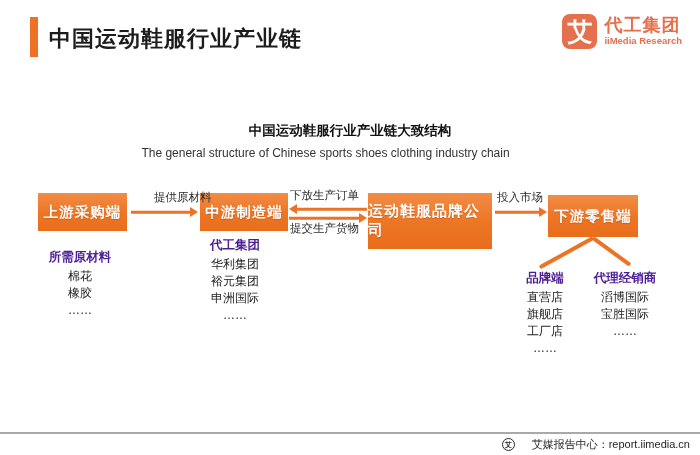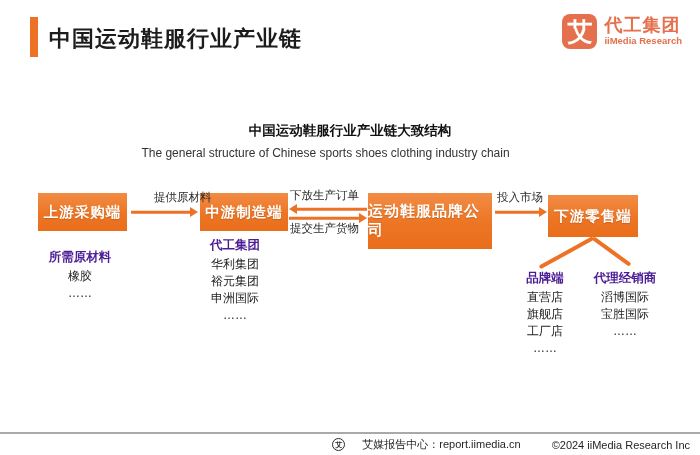--- a/index.html
+++ b/index.html
@@ -119,20 +119,21 @@
   <div class="arrow a3">
       <div class="line"></div>
       <div class="head"></div>
     </div>
 
   <div class="vleg vleg-left"></div>
   <div class="vleg vleg-right"></div>
 
   <div class="vlist list-materials">
     <div class="hd">所需原材料</div>
+    <div class="it">棉花</div>
     <div class="it">橡胶</div>
     <div class="it">……</div>
   </div>
 
   <div class="vlist list-oem">
     <div class="hd">代工集团</div>
     <div class="it">华利集团</div>
     <div class="it">裕元集团</div>
     <div class="it">申洲国际</div>
     <div class="it">……</div>
@@ -150,16 +151,15 @@
     <div class="hd">代理经销商</div>
     <div class="it">滔博国际</div>
     <div class="it">宝胜国际</div>
     <div class="it">……</div>
   </div>
 
   <div class="footer-divider"></div>
   <div class="footer">
     <span class="site-icon">艾</span>
     <span>艾媒报告中心：report.iimedia.cn</span>
-    <span class="copy">©2024  iiMedia Research Inc</span>
   </div>
 
 </div>
 
 </body></html>

